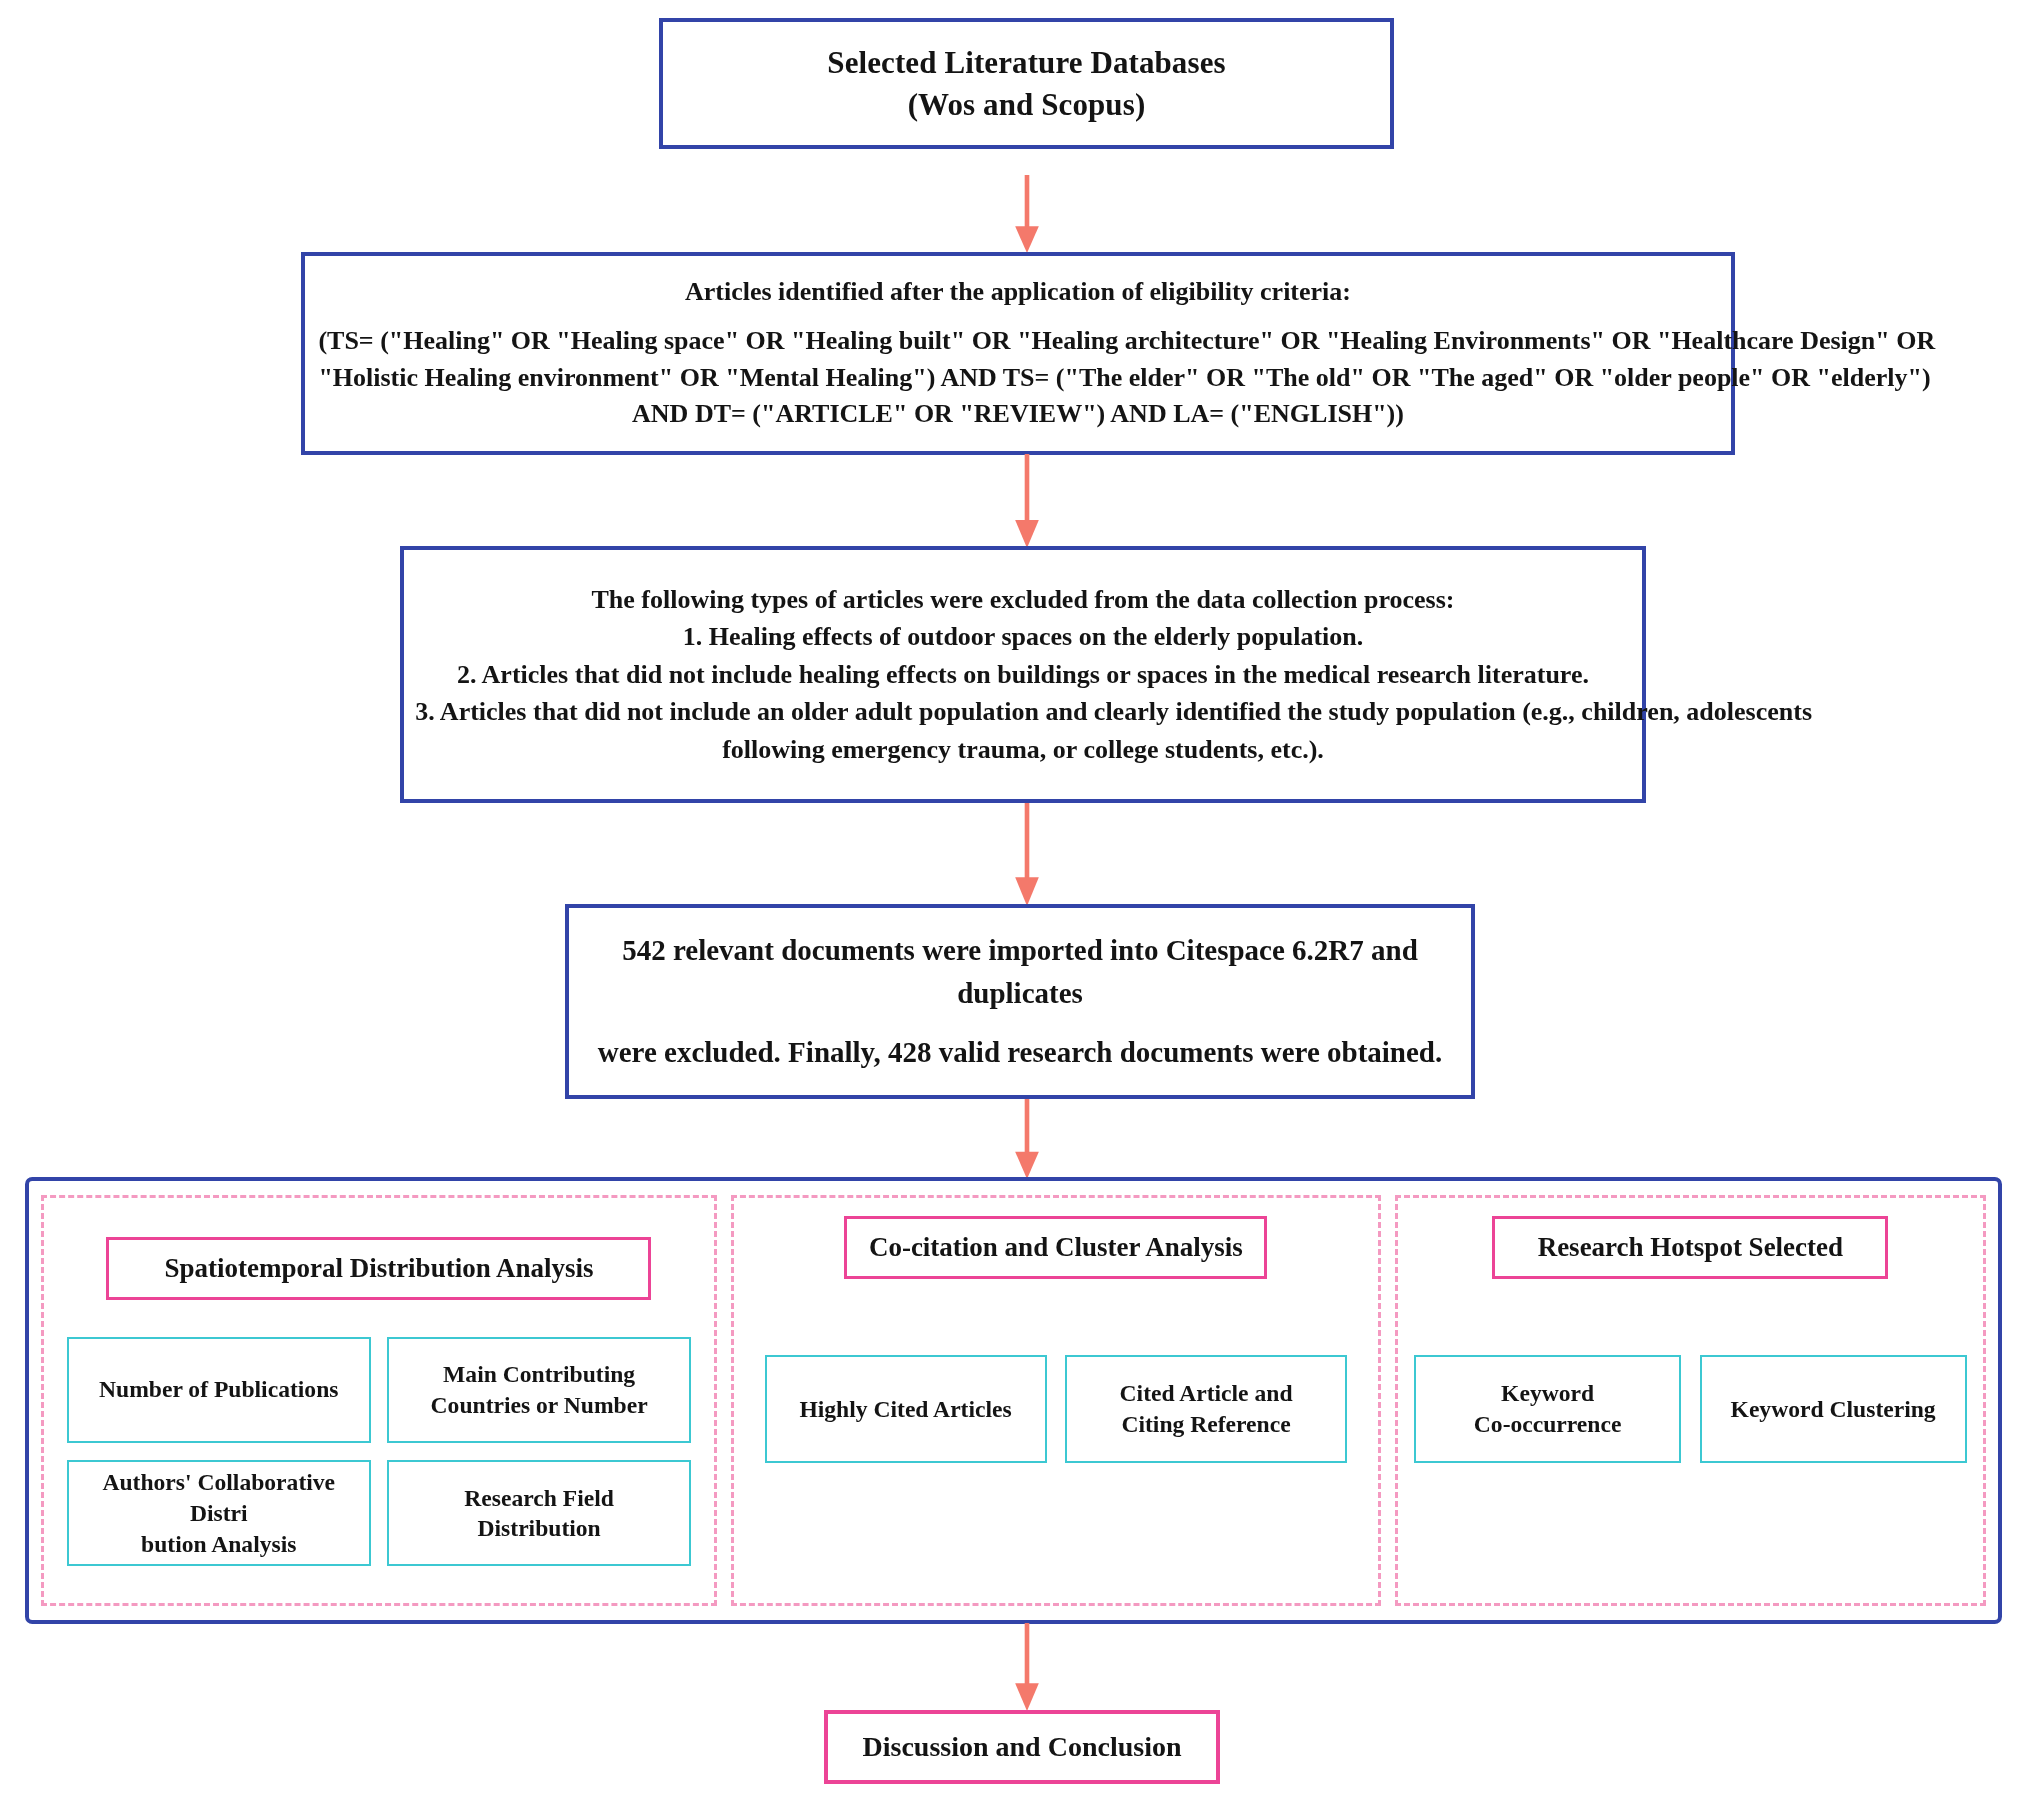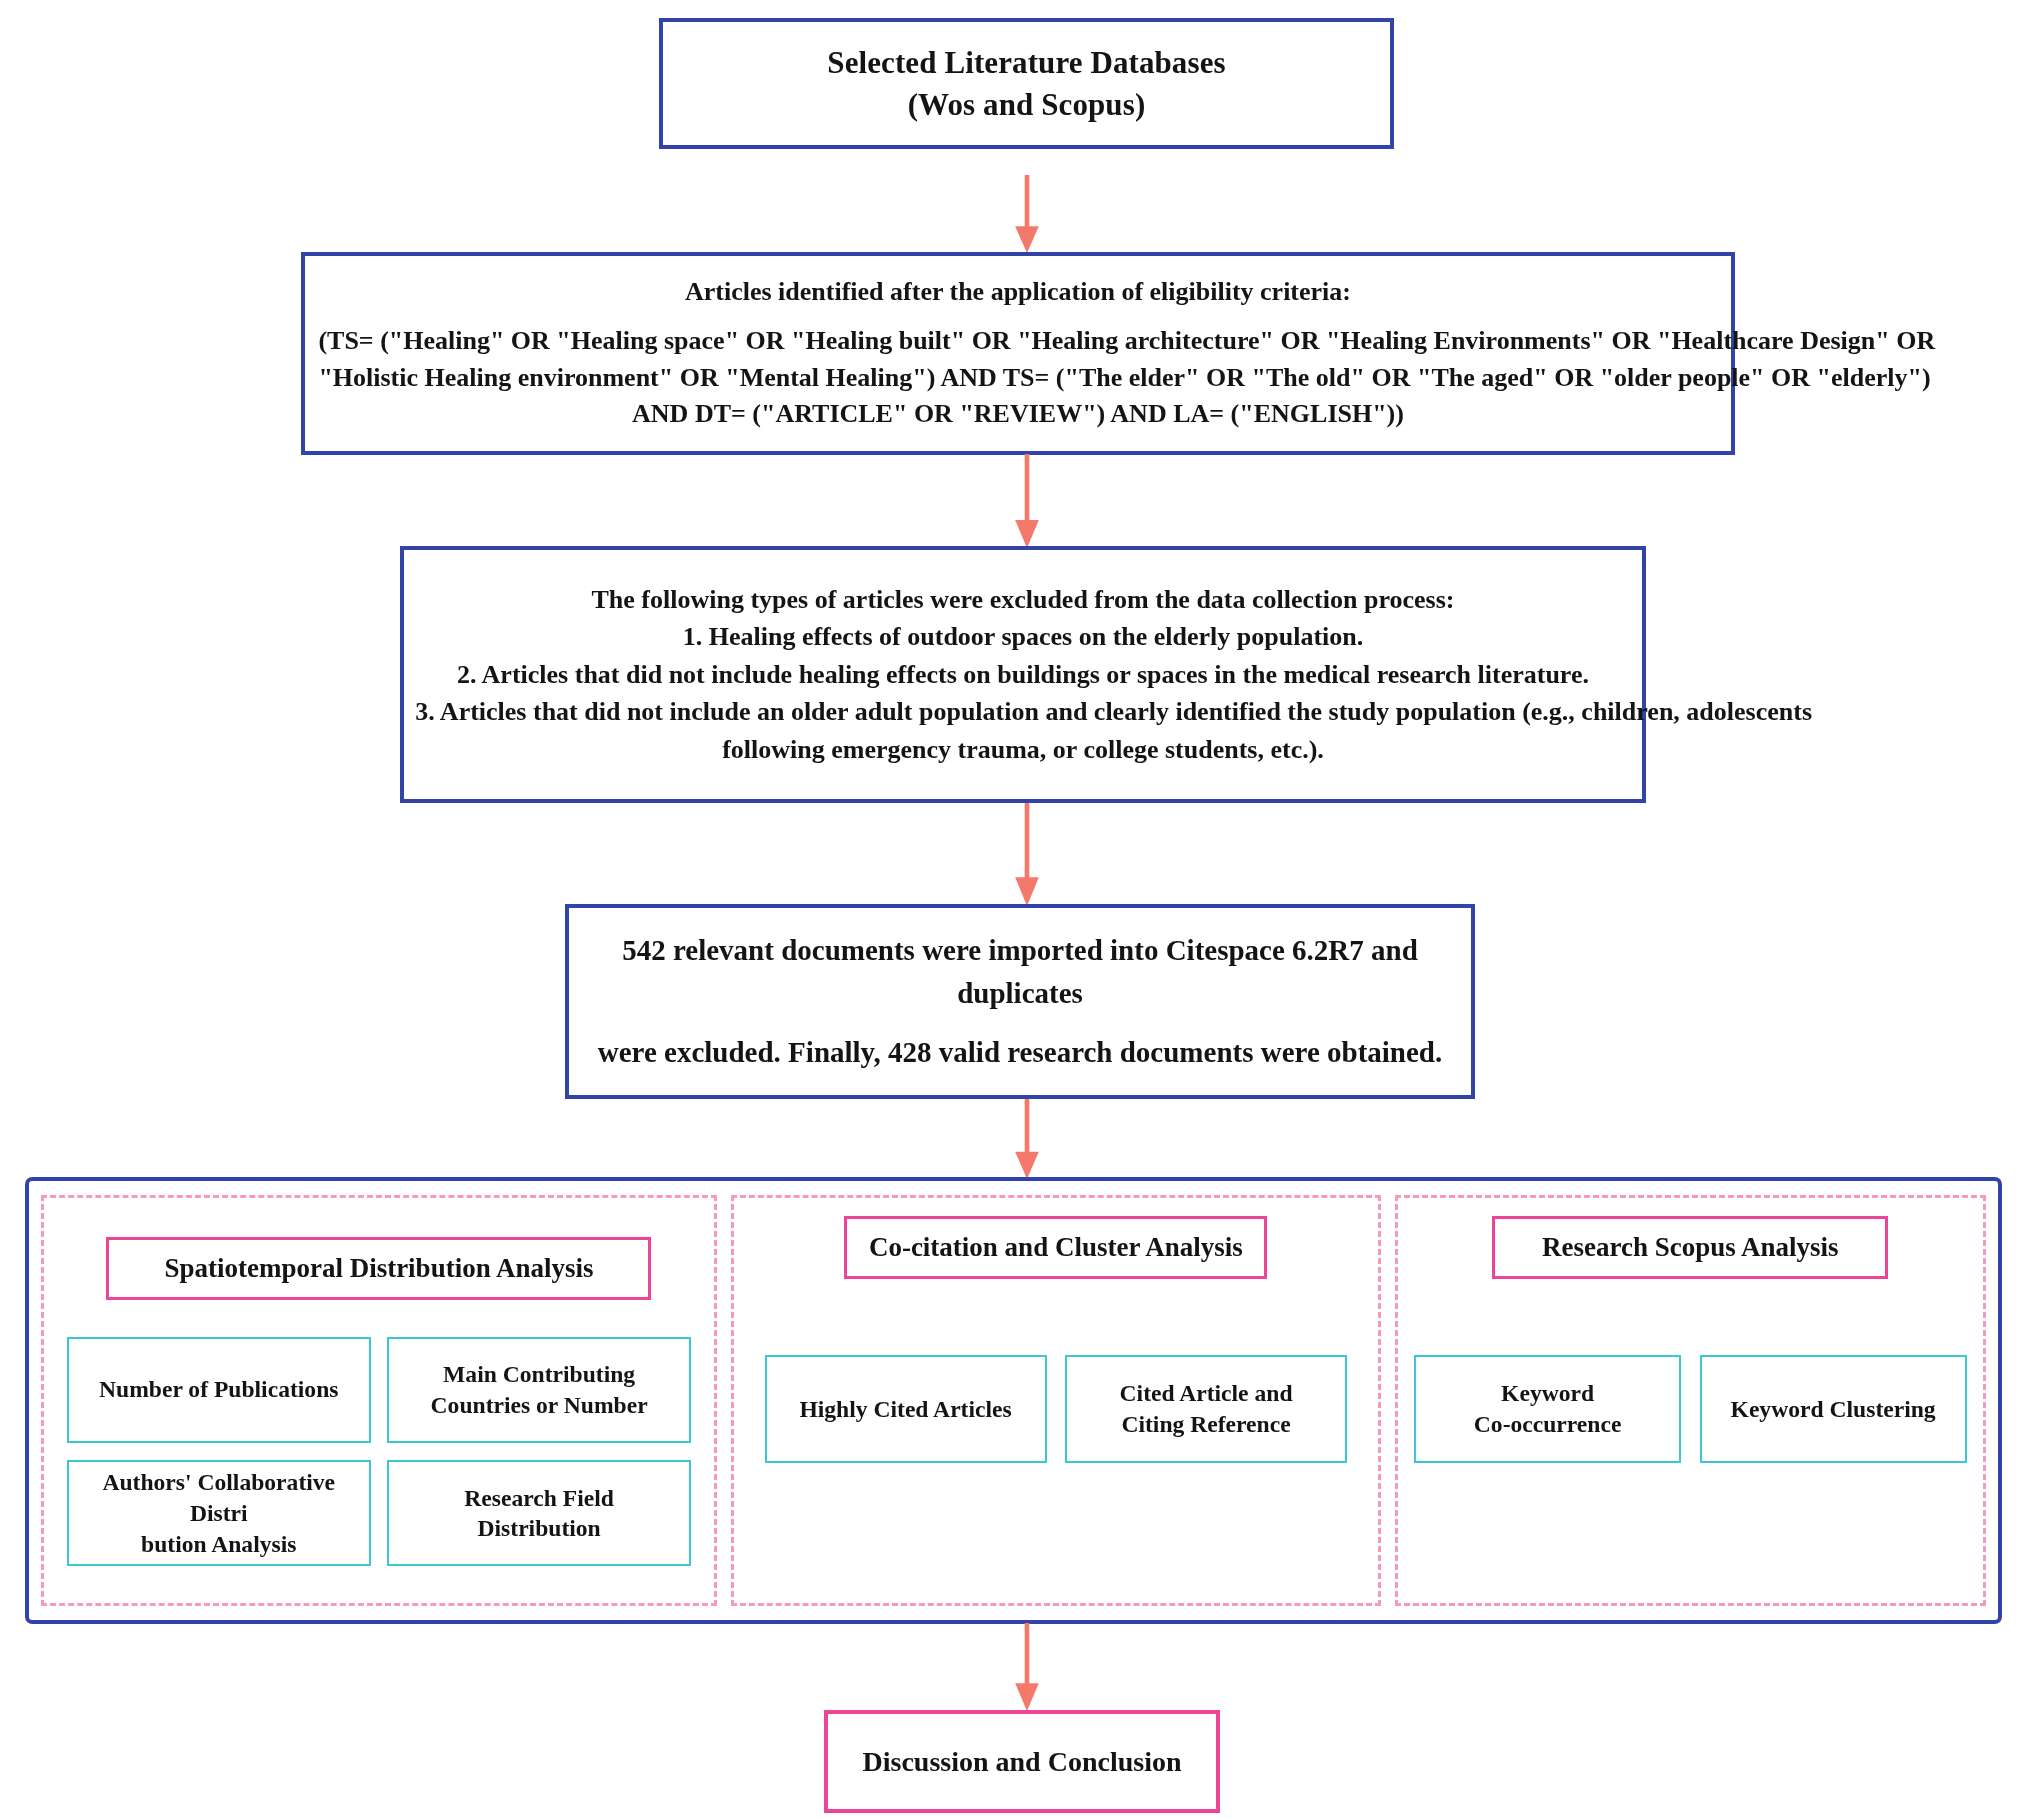--- a/index.html
+++ b/index.html
@@ -184,21 +184,21 @@
   #panel-hotspot       .subbox { width: 267px; height: 108px; }
 
   .subbox .sb-line { display: block; width: 100%; }
 
   
   #box-conclusion {
     position: absolute;
     left: 824px;
     top: 1710px;
     width: 396px;
-    height: 103px;
+    height: 74px;
     box-sizing: border-box;
     border: 4.6px solid #ec4496;
     background: #ffffff;
     display: flex;
     align-items: center;
     justify-content: center;
     text-align: center;
     font-size: 28px;
     font-weight: bold;
   }
@@ -317,21 +317,21 @@
         <div class="subbox">
           <span>
             <span class="sb-line">Cited Article and</span>
             <span class="sb-line">Citing Reference</span>
           </span>
         </div>
       </div>
     </div>
 
     <div class="analysis-panel" id="panel-hotspot">
-      <div class="panel-title">Research Scopus Analysis</div>
+      <div class="panel-title">Research Hotspot Selected</div>
       <div class="subbox-grid">
         <div class="subbox">
           <span>
             <span class="sb-line">Keyword</span>
             <span class="sb-line">Co-occurrence</span>
           </span>
         </div>
         <div class="subbox">
           <span>
             <span class="sb-line">Keyword Clustering</span>

